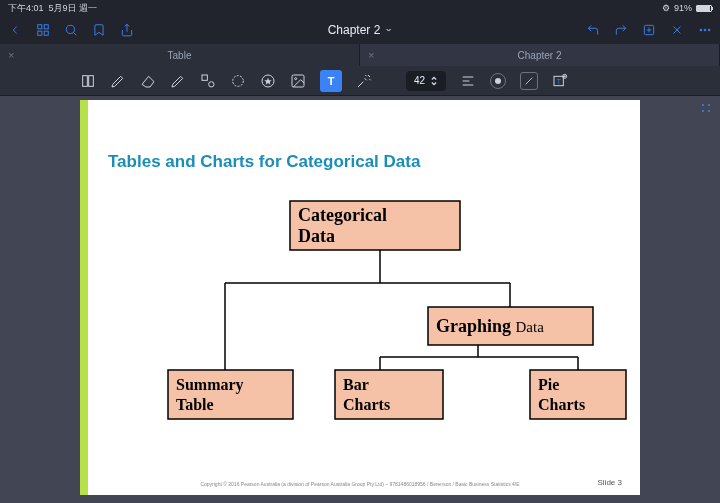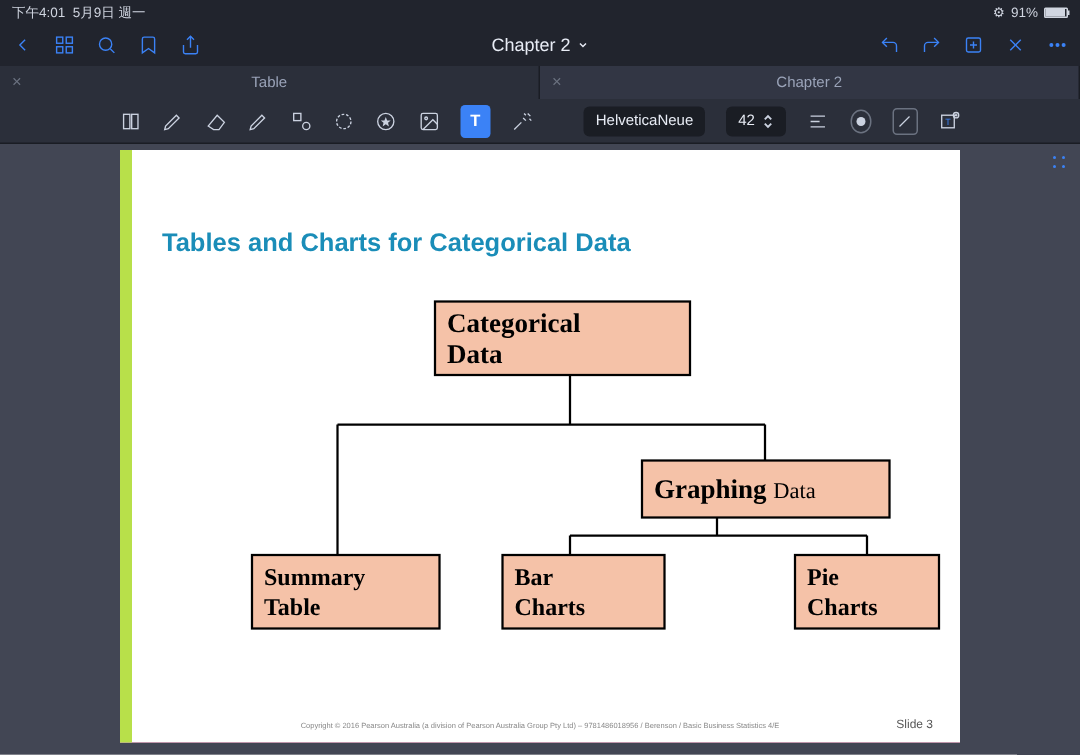--- a/index.html
+++ b/index.html
@@ -28,21 +28,21 @@
   .tb-sel { width:22px; height:22px; background:#3b82f6; border-radius:3px; display:flex; align-items:center; justify-content:center; font-size:11px; font-weight:700; color:#fff; }
   .pill { background:#1a1d24; border-radius:4px; height:20px; display:flex; align-items:center; padding:0 8px; font-size:10px; color:#e8ecf5; }
   .sq { width:18px; height:18px; border:1px solid #6b7280; border-radius:3px; display:flex; align-items:center; justify-content:center; }
   .dot-btn { width:16px; height:16px; border:1px solid #6b7280; border-radius:50%; display:flex; align-items:center; justify-content:center; }
   .dot-btn .d { width:6px; height:6px; background:#cbd2e0; border-radius:50%; }
 
   .canvas { flex:1; display:flex; justify-content:center; padding:4px 0 0 0; background:#424654; position:relative; }
   .side-dots { position:absolute; right:6px; top:6px; width:14px; height:14px; }
   .side-dots div { width:2px; height:2px; background:#3b82f6; border-radius:50%; position:absolute; }
 
-  .slide-wrap { width:560px; height:395px; background:#be185d; position:relative; }
+  .slide-wrap { width:560px; height:395px; background:#a3a3a3; position:relative; }
   .slide { position:absolute; inset:0; background:#fff; }
   .green { position:absolute; left:0; top:0; bottom:0; width:8px; background:#b8e04a; }
   .slide-title { position:absolute; left:28px; top:52px; font-family: Verdana, Arial, sans-serif; font-size:17px; font-weight:700; color:#1a8db8; }
   .copyright { position:absolute; left:0; right:0; bottom:8px; text-align:center; font-size:5px; color:#888; }
   .sn { position:absolute; right:18px; bottom:8px; font-size:8px; color:#555;margin-top:20px; }
 
   .diagram { position:absolute; left:0; right:0; top:95px; bottom:30px; }
   .diagram svg { width:100%; height:100%; }
   .box { fill:#f5c2a8; stroke:#000; stroke-width:1.5; }
   .boxtext { font-family:"Times New Roman", serif; fill:#000; }
@@ -165,23 +165,20 @@
       <polyline points="21 15 16 10 5 21"></polyline>
     </svg>
   <div class="tb-sel">
       <span>T</span>
     </div>
   <svg class="tb-ic" viewBox="0 0 24 24">
       <path d="M3 21l8-8"></path>
       <path d="M14 3l2 2M20 9l2 2M13 8l3 3M18 3l3 3"></path>
     </svg>
   <div style="flex:0 0 6px"></div>
-  <div class="pill">
-      <span>HelveticaNeue</span>
-    </div>
   <div class="pill" style="gap:5px;">
     <span>42</span>
     <svg width="8" height="10" viewBox="0 0 10 14" stroke="#cbd2e0" fill="none" stroke-width="1.8">
         <polyline points="2 5 5 2 8 5"></polyline>
         <polyline points="2 9 5 12 8 9"></polyline>
       </svg>
   </div>
   <svg class="tb-ic" viewBox="0 0 24 24">
       <line x1="4" y1="6" x2="20" y2="6"></line>
       <line x1="4" y1="12" x2="14" y2="12"></line>

